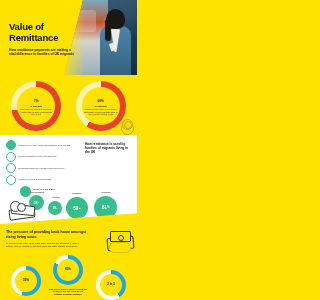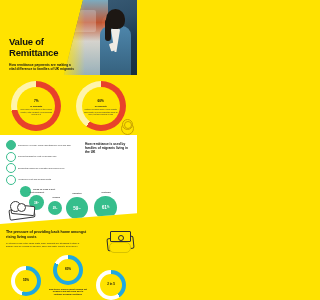--- a/index.html
+++ b/index.html
@@ -50,21 +50,21 @@
   }
   .hero-photo .phone{
     position:absolute;right:22px;top:43px;width:5px;height:8px;border-radius:1px;background:#efeae2;
     transform:rotate(-18deg);
   }
   .hero-fade{
     position:absolute;inset:0;
     background:linear-gradient(90deg,#FFE300 0 44%,rgba(255,227,0,0) 62%);
     pointer-events:none;
   }
-  .hero-text{position:absolute;left:9px;top:37px;width:66px;}
+  .hero-text{position:absolute;left:9px;top:22px;width:66px;}
   .title{
     font-size:9.5px;line-height:10.5px;font-weight:bold;color:#111;letter-spacing:-0.2px;
     margin:0 0 5px 0;
   }
   .subtitle{font-size:3.3px;line-height:4.4px;color:#151515;font-weight:bold;margin:0;}
 
   
   .stat-row{position:relative;display:flex;justify-content:space-around;padding:6px 4px 4px;}
   .donut{position:relative;width:50px;height:50px;}
   .donut .ring{position:absolute;inset:0;border-radius:50%;}

